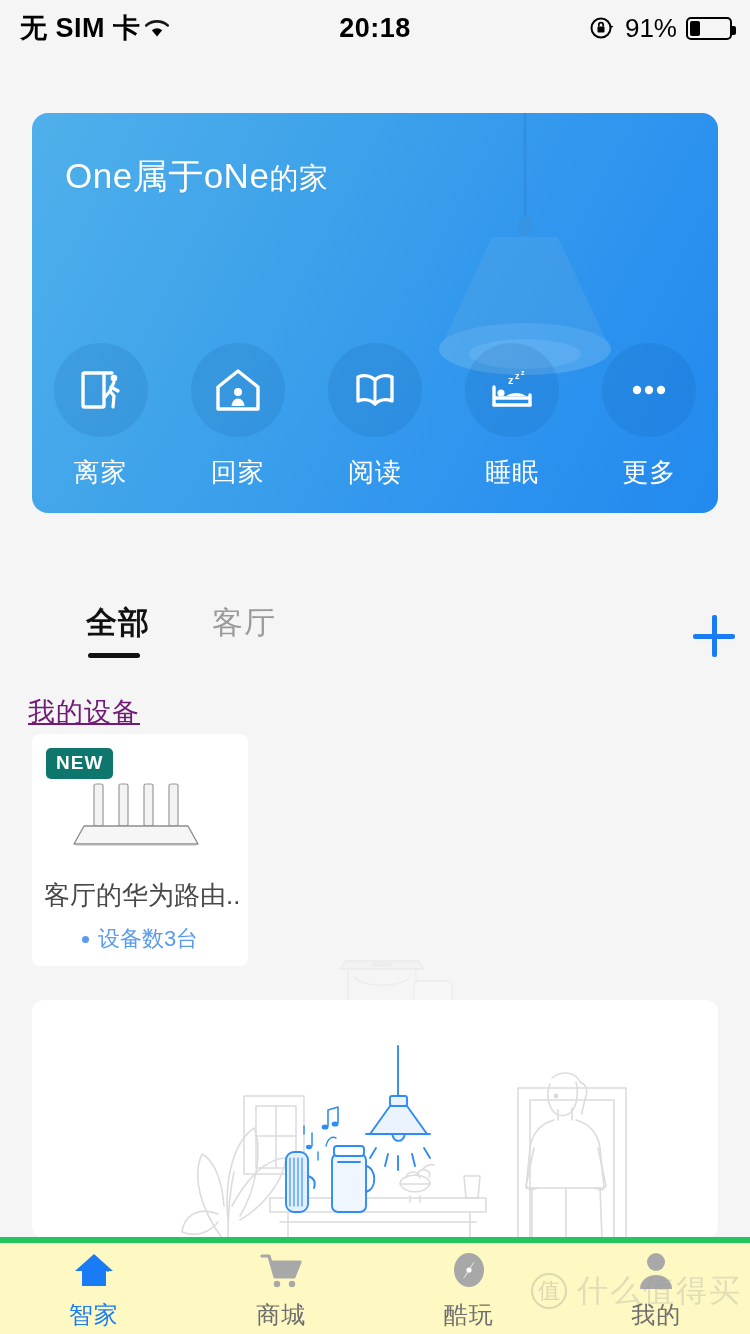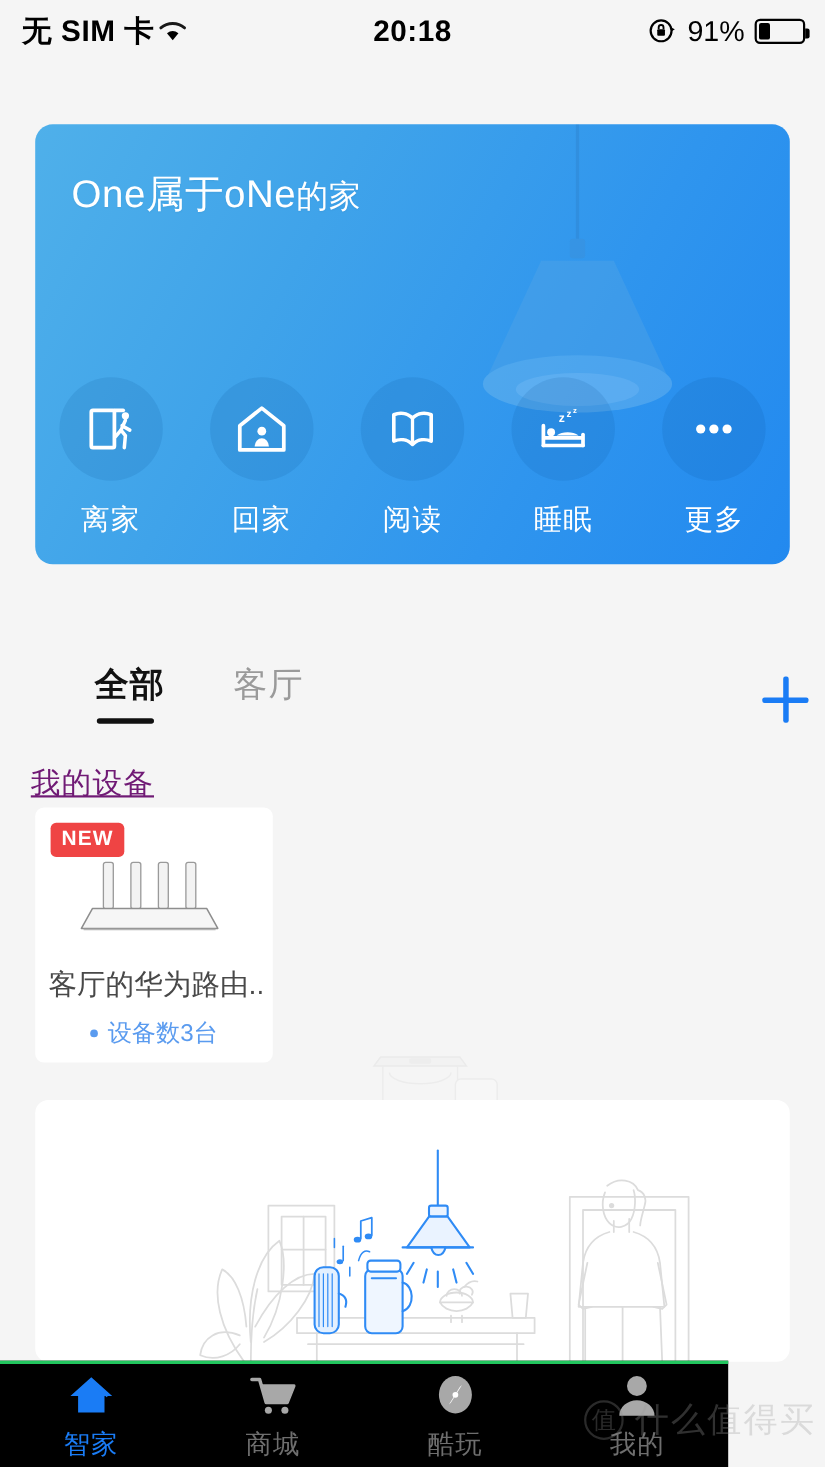--- a/index.html
+++ b/index.html
@@ -73,21 +73,21 @@
 
   .section-title { position: absolute; left: 28px; top: 694px; font-size: 27px; color: #701a75; letter-spacing: 1px; text-decoration: underline; }
 
   
   .device-card {
     position: absolute; left: 32px; top: 734px; width: 216px; height: 232px;
     background: #fff; border-radius: 8px; cursor: pointer;
   }
   .new-badge {
     position: absolute; left: 14px; top: 14px;
-    background: #ef4444; color: #fff; font-size: 19px; font-weight: 600;
+    background: #0f766e; color: #fff; font-size: 19px; font-weight: 600;
     padding: 4px 10px 5px; border-radius: 5px; letter-spacing: 1px;
   }
   .router-art { position: absolute; left: 50%; margin-left: -76px; top: 48px; width: 152px; height: 72px; }
   .dev-name {
     position: absolute; left: 12px; right: 10px; top: 144px;
     font-size: 26px; color: #484848; white-space: nowrap; overflow: hidden;
   }
   .dev-status {
     position: absolute; left: 0; right: 0; top: 190px;
     display: flex; align-items: center; justify-content: center; gap: 9px;
@@ -100,22 +100,22 @@
 
   
   .illus-card {
     position: absolute; left: 32px; top: 1000px; width: 686px; height: 238px;
     background: #fff; border-radius: 12px; overflow: hidden;
   }
   .illus-card svg { position: absolute; left: 0; top: 0; width: 686px; height: 238px; }
 
   
   .bottomnav {
-    position: absolute; left: 0; bottom: 0; width: 662px; height: 97px;
-    background: #000000; border-top: 3px solid #22c55e;
+    position: absolute; left: 0; bottom: 0; width: 750px; height: 97px;
+    background: #fef9c3; border-top: 6px solid #22c55e;
     display: flex; align-items: center;
   }
   .nav-item { flex: 1; display: flex; flex-direction: column; align-items: center;
               justify-content: center; gap: 6px; cursor: pointer; height: 100%; }
   .nav-item svg { width: 46px; height: 46px; display: block; }
   .nav-label { font-size: 24px; color: #6e6e6e; letter-spacing: 1px; }
   .nav-item.active .nav-label { color: #1a7cf5; }
 
   
   .watermark {

